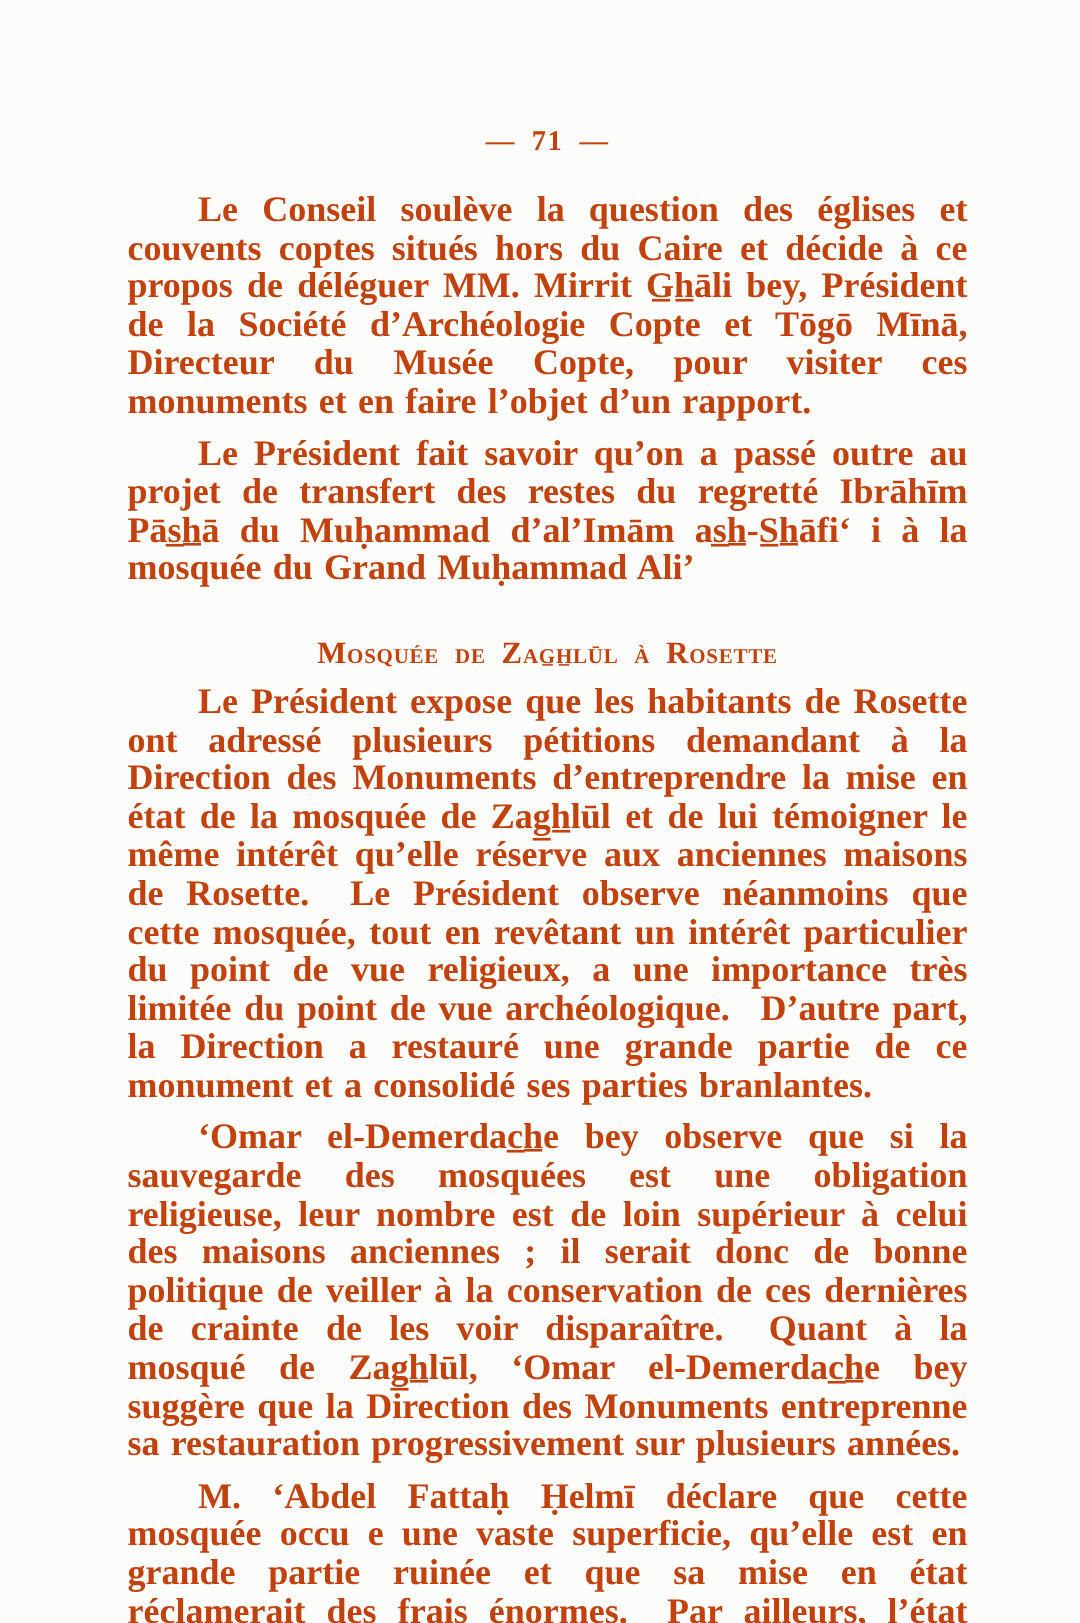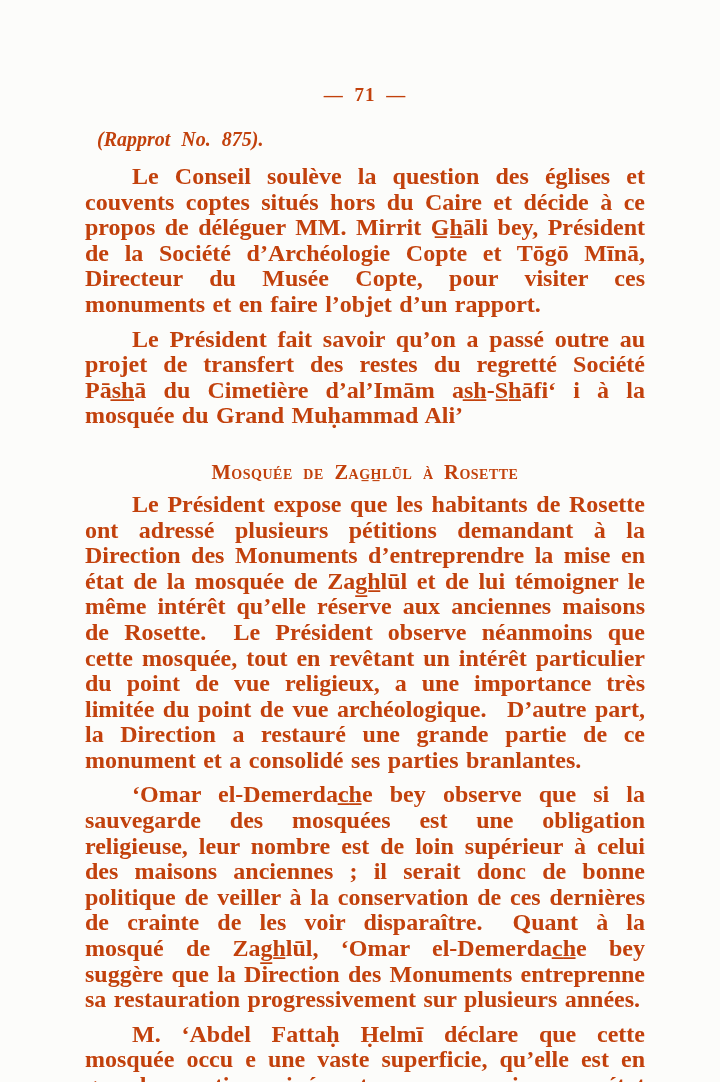--- a/index.html
+++ b/index.html
@@ -54,28 +54,27 @@
     margin: 0 0 9px 0;
   }
 </style>
 </head>
 <body>
 
 <div class="page">
 
   <div class="page-number">— 71 —</div>
 
-  <div class="report-ref">(Rapprot No. 875).</div>
 
   <div class="section">
 
     <p class="body-par">Le Conseil soulève la question des églises et couvents coptes situés hors du Caire et décide à ce propos de déléguer MM. Mirrit G̲h̲āli bey, Président de la Société d’Archéologie Copte et Tōgō Mīnā, Directeur du Musée Copte, pour visiter ces monuments et en faire l’objet d’un rapport.</p>
 
 
-    <p class="body-par">Le Président fait savoir qu’on a passé outre au projet de transfert des restes du regretté Société Pās̲h̲ā du Cimetière d’al’Imām as̲h̲-S̲h̲āfi‘ i à la mosquée du Grand Muḥammad Ali’</p>
+    <p class="body-par">Le Président fait savoir qu’on a passé outre au projet de transfert des restes du regretté Ibrāhīm Pās̲h̲ā du Muḥammad d’al’Imām as̲h̲-S̲h̲āfi‘ i à la mosquée du Grand Muḥammad Ali’</p>
 
   </div>
 
   <div class="section section-spaced">
     <h2 class="section-heading">Mosquée de Zag̲h̲lūl à Rosette</h2>
 
     <p class="body-par">Le Président expose que les habitants de Rosette ont adressé plusieurs pétitions demandant à la Direction des Monuments d’entreprendre la mise en état de la mosquée de Zag̲h̲lūl et de lui témoigner le même intérêt qu’elle réserve aux anciennes maisons de Rosette.  Le Président observe néanmoins que cette mosquée, tout en revêtant un intérêt particulier du point de vue religieux, a une importance très limitée du point de vue archéologique.  D’autre part, la Direction a restauré une grande partie de ce monument et a consolidé ses parties branlantes.</p>
 
     <p class="body-par">‘Omar el-Demerdac̲h̲e bey observe que si la sauvegarde des mosquées est une obligation religieuse, leur nombre est de loin supérieur à celui des maisons anciennes ; il serait donc de bonne politique de veiller à la conservation de ces dernières de crainte de les voir disparaître.  Quant à la mosqué de Zag̲h̲lūl, ‘Omar el-Demerdac̲h̲e bey suggère que la Direction des Monuments entreprenne sa restauration progressivement sur plusieurs années.</p>
 

